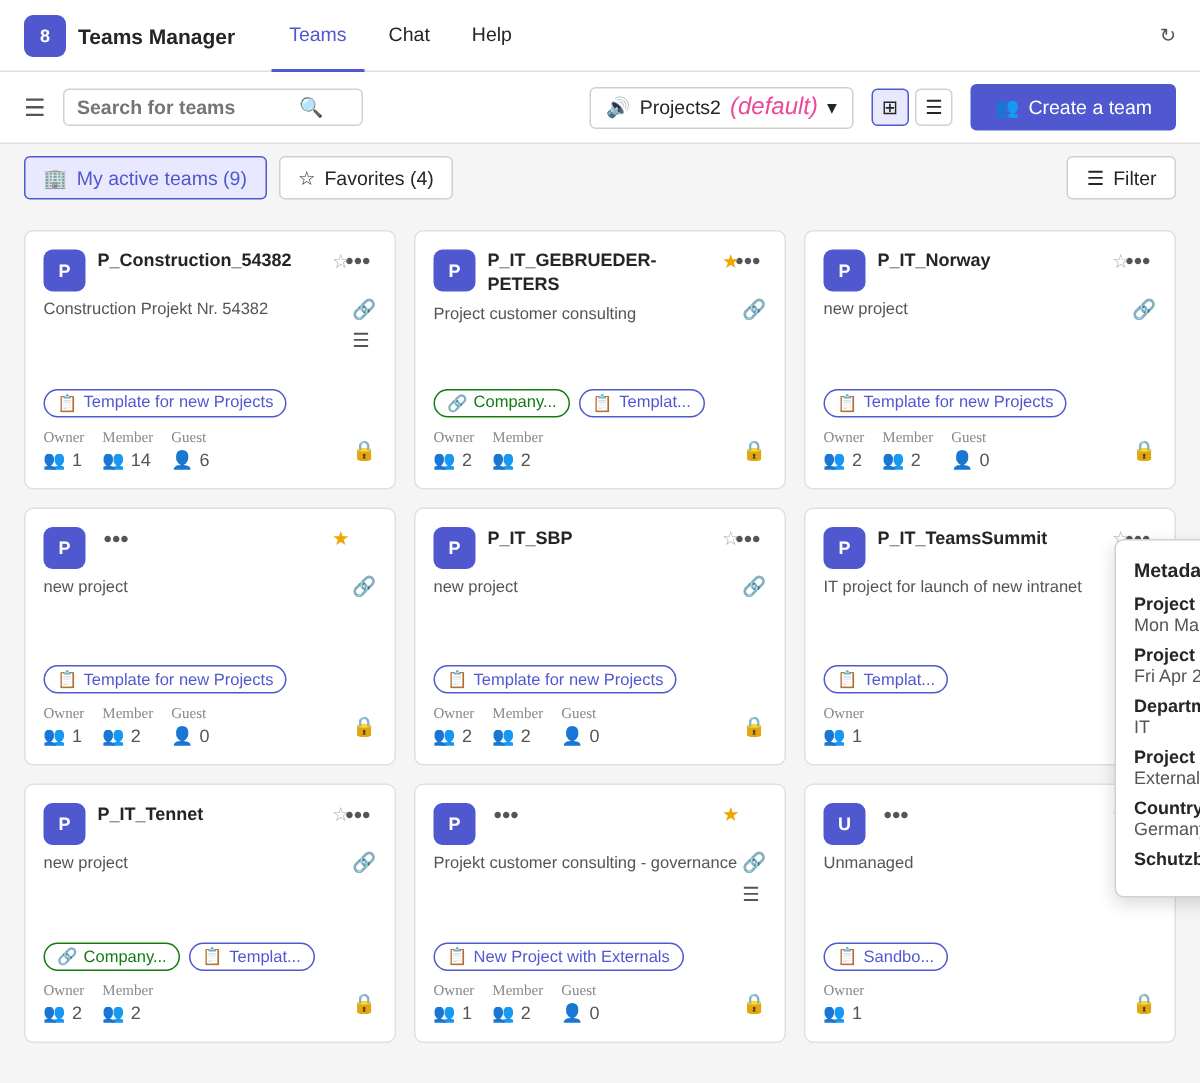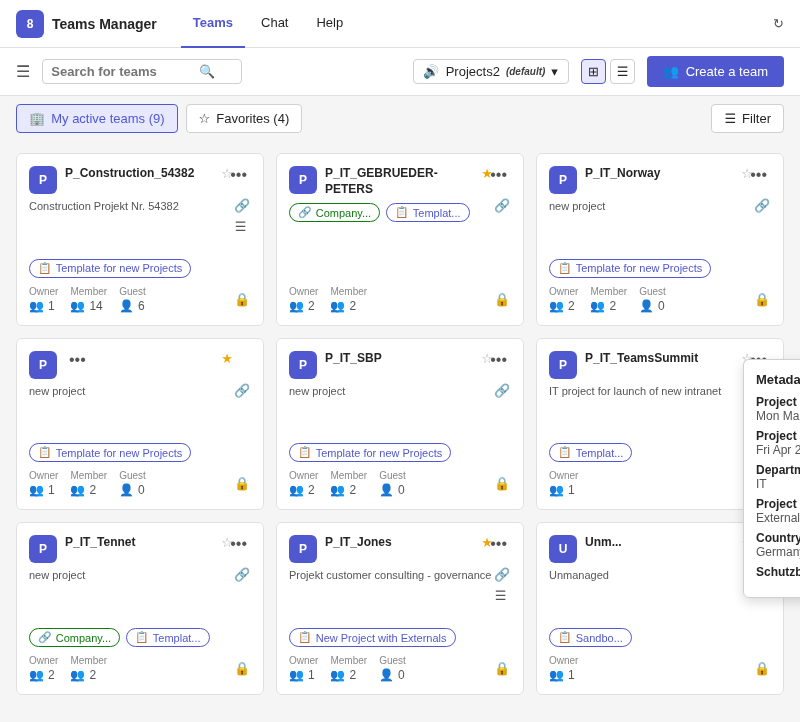--- a/index.html
+++ b/index.html
@@ -16,21 +16,21 @@
     .app-logo-icon {
       width: 28px; height: 28px; background: #5058cf; border-radius: 6px;
       display: flex; align-items: center; justify-content: center; color: #fff; font-weight: bold; font-size: 12px;
     }
     .app-title { font-weight: 600; font-size: 14px; }
     .nav-links { display: flex; gap: 4px; }
     .nav-link {
       padding: 4px 12px; cursor: pointer; font-size: 13px; color: #252525; border-bottom: 2px solid transparent;
       height: 48px; display: flex; align-items: center;
     }
-    .nav-link.active { color: #5058cf; border-bottom: 2px solid #5058cf; font-weight: 700; }
+    .nav-link.active { color: #5058cf; border-bottom: 2px solid #5058cf; font-weight: 400; }
     .refresh-icon { margin-left: auto; cursor: pointer; color: #555; }
 
     
     .toolbar {
       display: flex; align-items: center; background: #fff; padding: 8px 16px;
       border-bottom: 1px solid #e0e0e0; gap: 12px;
     }
     .hamburger { cursor: pointer; color: #555; font-size: 16px; }
     .search-box {
       display: flex; align-items: center; border: 1px solid #d0d0d0; border-radius: 4px;
@@ -85,21 +85,21 @@
     .card-desc { font-size: 11px; color: #555; margin-bottom: 8px; flex: 1; }
     .card-tags { display: flex; gap: 6px; flex-wrap: wrap; margin-bottom: 8px; }
     .card-tag {
       display: flex; align-items: center; gap: 4px; font-size: 11px;
       border: 1px solid #d0d0d0; border-radius: 12px; padding: 2px 8px;
     }
     .card-tag.blue { border-color: #5058cf; color: #5058cf; }
     .card-tag.green { border-color: #107c10; color: #107c10; }
     .card-footer { display: flex; gap: 12px; align-items: center; margin-top: auto; }
     .card-stat { display: flex; flex-direction: column; gap: 2px; font-size: 10px; color: #555; }
-    .card-stat-label { font-size: 10px; color: #888; }
+    .card-stat-label { font-size: 10px; color: #888; font-family: Liberation Serif, serif; }
     .card-stat-value { display: flex; align-items: center; gap: 4px; font-size: 12px; }
     .card-lock { margin-left: auto; color: #555; }
     .star-icon { position: absolute; top: 12px; right: 30px; cursor: pointer; }
     .star-icon.filled { color: #f0a500; }
     .star-icon.empty { color: #aaa; }
     .card-side-icons { position: absolute; right: 12px; top: 44px; display: flex; flex-direction: column; gap: 6px; }
     .side-icon { cursor: pointer; color: #555; font-size: 13px; }
 
     
     .metadata-popup {
@@ -135,21 +135,21 @@
 <div class="toolbar">
   <div class="hamburger">☰</div>
   <div class="search-box">
     <input type="text" placeholder="Search for teams" style="">
     <span>🔍</span>
   </div>
   <div class="spacer"></div>
   <div class="workspace-selector">
     <span class="speaker-icon">🔊</span>
     <span>Projects2</span>
-    <span style="color:#404040; font-style:italic; font-size:10px;font-weight:bold;">(default)</span>
+    <span style="color:#ec4899; font-style:italic; font-size:16px;">(default)</span>
     <span>▾</span>
   </div>
   <div class="view-toggle">
     <div class="view-btn active">⊞</div>
     <div class="view-btn">☰</div>
   </div>
   <button class="create-team-btn">
     <span>👥</span>
     <span>Create a team</span>
   </button>
@@ -206,20 +206,21 @@
     </div>
 
   </div>
     <div class="card card-relative">
     <div class="card-header">
       <div class="card-icon">P</div>
       <span class="card-title">P_IT_GEBRUEDER-PETERS</span>
       <span class="star-icon filled">★</span>
       <span class="card-menu">•••</span>
     </div>
+    <div class="card-desc">Project customer consulting</div>
     <div class="card-tags">
         <div class="card-tag green">
       <span>🔗</span>
       <span>Company...</span>
     </div>
         <div class="card-tag blue">
       <span>📋</span>
       <span>Templat...</span>
     </div>
       </div>
@@ -433,21 +434,20 @@
         <span class="card-stat-value"><span>👥</span>2</span>
       </div>
 
       <div class="card-lock">🔒</div>
     </div>
 
   </div>
     <div class="card card-relative">
     <div class="card-header">
       <div class="card-icon">P</div>
-      <span class="card-title">P_IT_Jones</span>
       <span class="star-icon filled">★</span>
       <span class="card-menu">•••</span>
     </div>
     <div class="card-desc">Projekt customer consulting - governance</div>
     <div class="card-tags">
         <div class="card-tag blue">
       <span>📋</span>
       <span>New Project with Externals</span>
     </div>
       </div>
@@ -468,21 +468,20 @@
         <span class="card-stat-label">Guest</span>
         <span class="card-stat-value"><span>👤</span>0</span>
       </div>
       <div class="card-lock">🔒</div>
     </div>
 
   </div>
     <div class="card card-relative">
     <div class="card-header">
       <div class="card-icon">U</div>
-      <span class="card-title">Unm...</span>
       <span class="star-icon empty">☆</span>
       <span class="card-menu">•••</span>
     </div>
     <div class="card-desc">Unmanaged</div>
     <div class="card-tags">
         <div class="card-tag blue">
       <span>📋</span>
       <span>Sandbo...</span>
     </div>
       </div>

